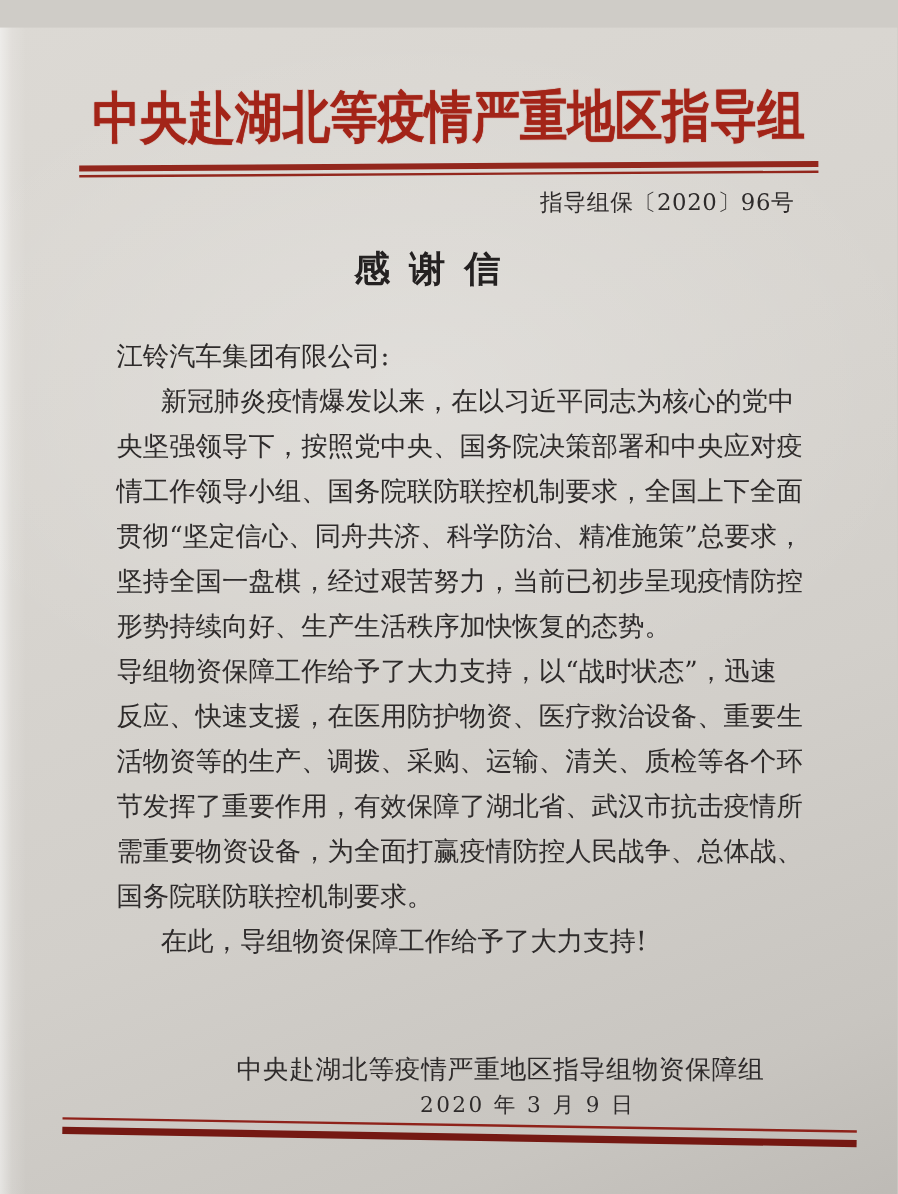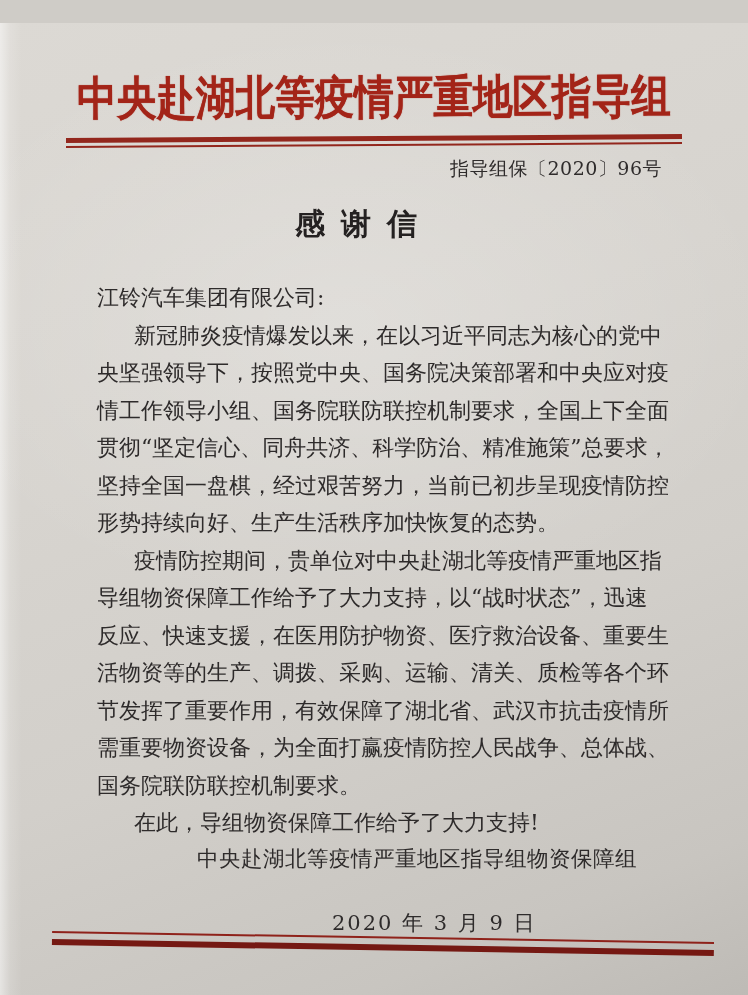--- a/index.html
+++ b/index.html
@@ -50,28 +50,28 @@
   .body-lines {
     position: absolute; top: 256px; left: 97px; width: 600px;
     font-size: 22px; color: var(--ink);
   }
   .line {
     height: 37.5px; line-height: 37.5px;
     white-space: nowrap; letter-spacing: 0;
   }
   .line.indent { padding-left: 37px; }
   .sign-name {
-    position: absolute; top: 821px; right: 111px;
+    position: absolute; top: 853px; right: 111px;
     font-size: 21.5px; color: var(--ink);
     white-space: nowrap; letter-spacing: 0.5px;
   }
   .sign-date {
-    position: absolute; top: 886px; left: 332px; width: 165px;
+    position: absolute; top: 886px; left: 350px; width: 165px;
     text-align: center;
-    font-size: 21px; color: var(--ink);
+    font-size: 18px; color: var(--ink);
     white-space: nowrap; letter-spacing: 2px;
   }
   .rule-bottom {
     position: absolute; top: 908px; left: 52px; width: 662px; height: 6px;
     border-top: 2px solid #8c1a12;
     border-bottom: 6px solid #71100a;
     transform: rotate(0.95deg);
     transform-origin: left center;
     opacity: 0.95;
   }
@@ -90,21 +90,20 @@
   <div class="letter-title">感谢信</div>
 
   <div class="body-lines">
       <div class="line">江铃汽车集团有限公司:</div>
       <div class="line indent">新冠肺炎疫情爆发以来，在以习近平同志为核心的党中</div>
       <div class="line">央坚强领导下，按照党中央、国务院决策部署和中央应对疫</div>
       <div class="line">情工作领导小组、国务院联防联控机制要求，全国上下全面</div>
       <div class="line">贯彻“坚定信心、同舟共济、科学防治、精准施策”总要求，</div>
       <div class="line">坚持全国一盘棋，经过艰苦努力，当前已初步呈现疫情防控</div>
       <div class="line">形势持续向好、生产生活秩序加快恢复的态势。</div>
-      <div class="line indent">疫情防控期间，贵单位对中央赴湖北等疫情严重地区指</div>
       <div class="line">导组物资保障工作给予了大力支持，以“战时状态”，迅速</div>
       <div class="line">反应、快速支援，在医用防护物资、医疗救治设备、重要生</div>
       <div class="line">活物资等的生产、调拨、采购、运输、清关、质检等各个环</div>
       <div class="line">节发挥了重要作用，有效保障了湖北省、武汉市抗击疫情所</div>
       <div class="line">需重要物资设备，为全面打赢疫情防控人民战争、总体战、</div>
       <div class="line">国务院联防联控机制要求。</div>
       <div class="line indent">在此，导组物资保障工作给予了大力支持!</div>
     </div>
 
   <div class="sign-name">中央赴湖北等疫情严重地区指导组物资保障组</div>

